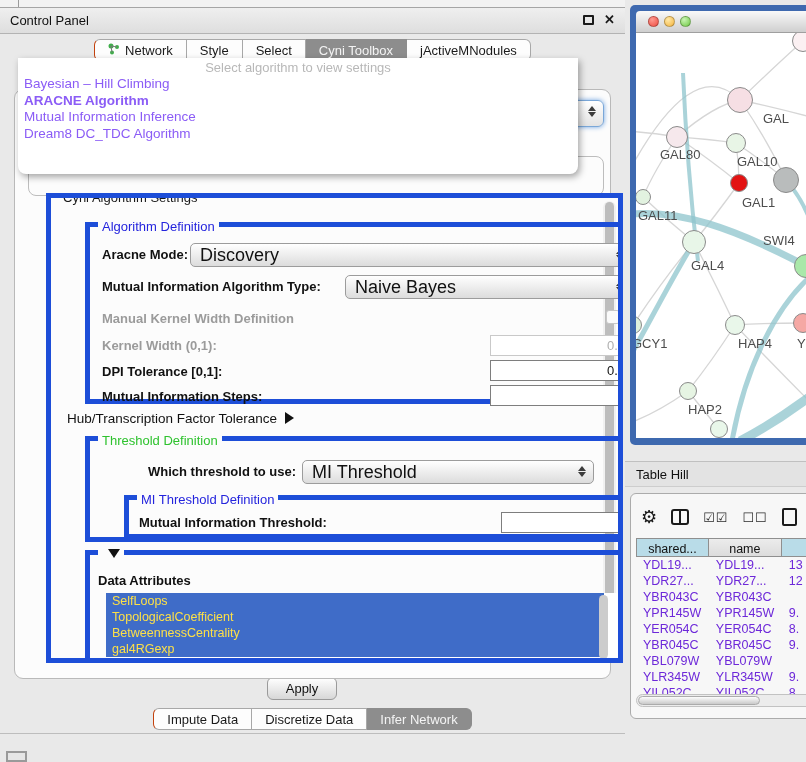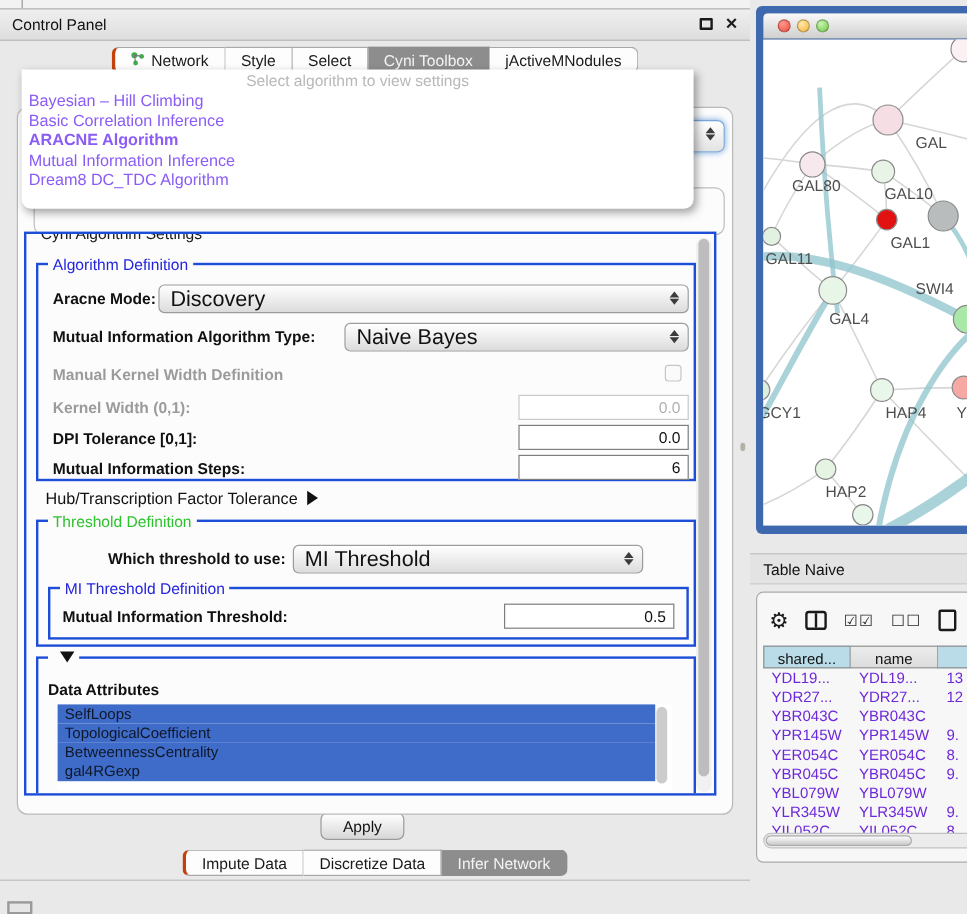--- a/index.html
+++ b/index.html
@@ -26,21 +26,21 @@
   .win-btns { position:absolute; right:10px; top:5px; display:flex; gap:10px; align-items:center; }
   .win-restore { width:11px; height:10px; border:2px solid #1a1a1a; border-radius:1px; }
   .win-close { font-size:13px; font-weight:bold; color:#1a1a1a; line-height:14px; }
 
   .cp-tabs { position:absolute; left:0; top:31px; width:100%; display:flex; justify-content:center; }
   .tab {
     display:flex; align-items:center; gap:5px;
     background:#fdfdfd; border:1px solid #a8a8a8; border-left:none;
     padding:0 13px; height:22px; font-size:13px; color:#1a1a1a; cursor:default;
   }
-  .tab:first-child { border-left:3px solid #c2410c; border-radius:6px 0 0 6px; }
+  .tab:first-child { border-left:1px solid #c2410c; border-radius:6px 0 0 6px; }
   .tab:last-child { border-radius:0 6px 6px 0; }
   .tab.sel { background:#8d8d8d; color:#f4f4f4; border-color:#8d8d8d; }
 
   .cp-content {
     position:absolute; left:14px; top:81px; width:597px; height:590px;
     background:#fcfcfc; border:1px solid #b9b9b9; border-radius:9px; z-index:1;
   }
   .combo-behind {
     position:absolute; left:30px; top:92px; width:574px; height:27px; z-index:2;
     border:1px solid #7aa7d8; border-radius:6px;
@@ -56,21 +56,21 @@
   .algo-popup {
     position:absolute; left:18px; top:50px; width:560px; min-height:116px; z-index:50;
     background:#ffffff; border-radius:0 0 8px 8px;
     box-shadow:2px 3px 7px rgba(0,0,0,.35); padding-bottom:3px;
   }
   .popup-prompt { text-align:center; color:#b8b8b8; font-size:13px; padding:2px 0 1px; }
   .popup-item { font-size:13.5px; color:#8b5cf6; padding:0 0 0 6px; line-height:16.5px; }
   .popup-item.bold { font-weight:bold; }
 
   
-  .grp { position:absolute; border:2px solid #1d4ed8; }
+  .grp { position:absolute; border:5px solid #1d4ed8;margin-left:26px; }
   .grp-title {
     position:absolute; top:-8px; left:8px; background:#fcfcfc; padding:0 4px;
     font-size:13px; white-space:nowrap;
   }
   .settings-grp { left:20px; top:185px; width:577px; height:470px; z-index:3; overflow:hidden; background:#fcfcfc; }
   .settings-scrollbar { position:absolute; right:2px; top:3px; width:13px; height:462px; background:#f1f1f1; border-radius:7px; }
   .settings-thumb { position:absolute; left:2px; top:1px; width:9px; height:448px; background:#bdbdbd; border-radius:5px; }
 
   .lbl { position:absolute; font-size:13px; font-weight:bold; color:#111; white-space:nowrap; }
   .lbl.dis { color:#9b9b9b; }
@@ -93,21 +93,21 @@
     position:absolute; height:21px; background:#fff; border:1px solid #7e7e7e;
     font-size:13px; text-align:right; padding:2px 6px 0 0; color:#111;
   }
   .field.dis { border:1px solid #c9c9c9; color:#b0b0b0; }
   .checkbox { position:absolute; width:14px; height:14px; border:1px solid #c6c6c6; border-radius:3px; background:#fafafa; }
 
   .tri-right { display:inline-block; width:0; height:0; border-top:6px solid transparent; border-bottom:6px solid transparent; border-left:9px solid #111; margin-left:8px; vertical-align:-1px; }
   .tri-down  { display:inline-block; width:0; height:0; border-left:6px solid transparent; border-right:6px solid transparent; border-top:9px solid #111; margin-left:6px; vertical-align:1px; }
 
   .attr-list { position:absolute; left:16px; top:38px; width:512px; height:72px; background:#fff; }
-  .attr-item { height:16px; line-height:16px; font-size:12.5px; color:#0f172a; padding-left:6px; width:498px; }
+  .attr-item { height:16px; line-height:16px; font-size:12.5px; color:#fde047; padding-left:6px; width:498px; }
   .attr-scroll { position:absolute; right:1px; top:2px; width:9px; height:64px; background:#cccccc; border-radius:5px; }
 
   .apply-btn {
     position:absolute; left:267px; top:669px; width:70px; height:23px;
     background:linear-gradient(#ffffff,#d7d7d7); border:1px solid #9a9a9a; border-radius:6px;
     font-size:13px; text-align:center; line-height:21px; color:#111;
   }
   .cp-bottom-tabs { position:absolute; left:0; top:700px; width:100%; display:flex; justify-content:center; }
 
   
@@ -207,21 +207,20 @@
   <div class="cp-content"></div>
   <div class="combo-behind">
       <span class="stepper"></span>
     </div>
   <div class="group-sliver"></div>
 
   <div class="algo-popup">
     <div class="popup-prompt">Select algorithm to view settings</div>
     <div>
         <div class="popup-item">Bayesian – Hill Climbing</div>
-        <div class="popup-item">Basic Correlation Inference</div>
         <div class="popup-item bold">ARACNE Algorithm</div>
         <div class="popup-item">Mutual Information Inference</div>
         <div class="popup-item">Dream8 DC_TDC Algorithm</div>
       </div>
   </div>
 
   <div class="grp settings-grp">
     <span class="grp-title">Cyni Algorithm Settings</span>
     <div class="settings-scrollbar">
         <div class="settings-thumb"></div>
@@ -368,21 +367,21 @@
         <div class="net-node" style="left: 157px; top: 280px; height: 20px; width: 20px; background: rgb(245, 168, 164);"></div>
         <div class="net-label" style="left: 161px; top: 303px;">Y</div>
         <div class="net-node" style="left: 43px; top: 349px; height: 18px; width: 18px; background: rgb(230, 244, 227);"></div>
         <div class="net-label" style="left: 52px; top: 369px;">HAP2</div>
         <div class="net-node" style="left: 74px; top: 387px; height: 18px; width: 18px; background: rgb(233, 247, 234);"></div>
       </div>
   </div>
 </div>
 
 <div class="tp-titlebar">
-  <span class="tp-title">Table Naive</span>
+  <span class="tp-title">Table Hill</span>
 </div>
 
 <div class="table-window">
   <div class="tp-toolbar">
     <span class="gear-glyph">⚙</span>
     <span class="cols-glyph"></span>
     <span class="cb-glyph">☑☑</span>
     <span class="cb-glyph">☐☐</span>
     <span class="doc-glyph"></span>
   </div>

